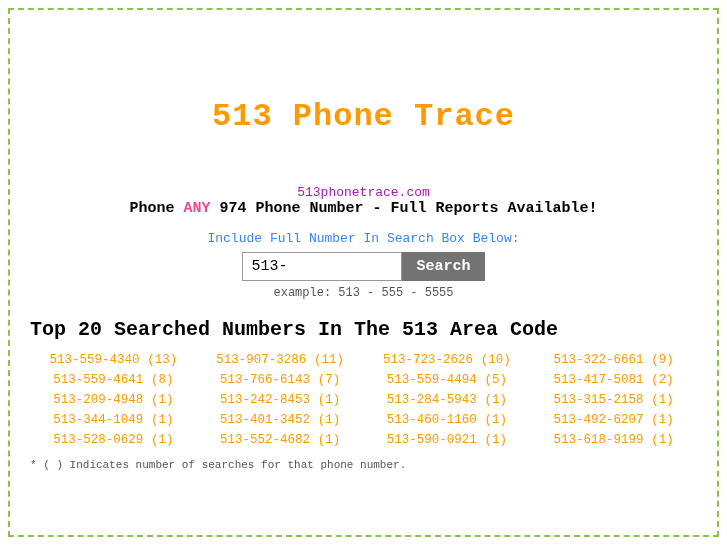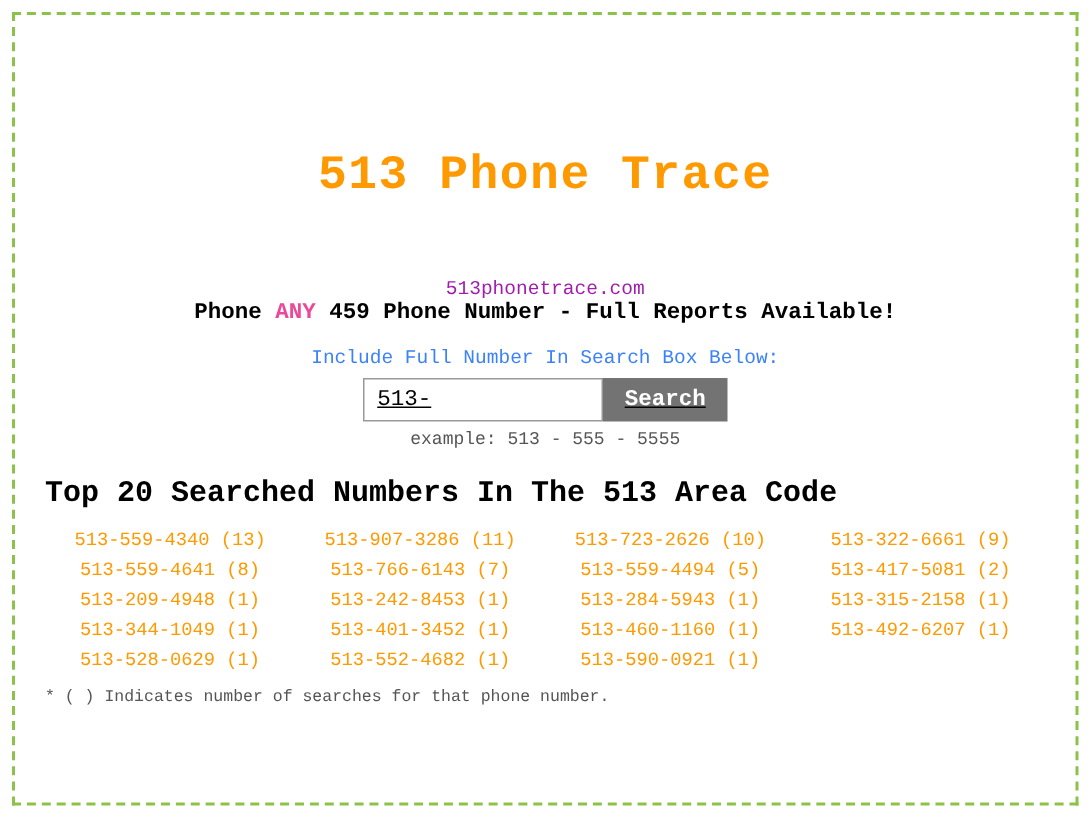--- a/index.html
+++ b/index.html
@@ -70,21 +70,20 @@
       color: #3b82f6;
       margin-bottom: 6px;
     }
 
     .search-row {
       display: flex;
       justify-content: center;
       align-items: center;
       gap: 0;
       margin-bottom: 5px;
-      text-decoration: underline;
     }
 
     .search-input {
       border: 1px solid #999;
       padding: 5px 8px;
       font-size: 15px;
       font-family: 'Courier New', Courier, monospace;
       width: 160px;
       color: #000;
       outline: none;
@@ -146,21 +145,21 @@
 
   <div class="top-spacer"></div>
 
   <h1 class="page-title">513 Phone Trace</h1>
 
   <div class="top-spacer" style="height:40px;"></div>
 
   <div class="site-url">513phonetrace.com</div>
 
   <div class="tagline">
-    <span>Phone </span><span class="any">ANY</span><span> 459 Phone Number - Full Reports Available!</span>
+    <span>Phone </span><span class="any">ANY</span><span> 974 Phone Number - Full Reports Available!</span>
   </div>
 
   <div class="search-section">
     <div class="search-label">Include Full Number In Search Box Below:</div>
     <div class="search-row">
       <input class="search-input" type="text" value="513-" placeholder="513-" style="">
       <button class="search-button">Search</button>
     </div>
     <div class="search-example">example: 513 - 555 - 5555</div>
   </div>
@@ -180,17 +179,18 @@
       <a href="#" class="number-link">513-242-8453 (1)</a>
       <a href="#" class="number-link">513-284-5943 (1)</a>
       <a href="#" class="number-link">513-315-2158 (1)</a>
       <a href="#" class="number-link">513-344-1049 (1)</a>
       <a href="#" class="number-link">513-401-3452 (1)</a>
       <a href="#" class="number-link">513-460-1160 (1)</a>
       <a href="#" class="number-link">513-492-6207 (1)</a>
       <a href="#" class="number-link">513-528-0629 (1)</a>
       <a href="#" class="number-link">513-552-4682 (1)</a>
       <a href="#" class="number-link">513-590-0921 (1)</a>
+      <a href="#" class="number-link">513-618-9199 (1)</a>
     </div>
 
   <div class="footnote">* ( ) Indicates number of searches for that phone number.</div>
 
 </div>
 
 </body></html>

